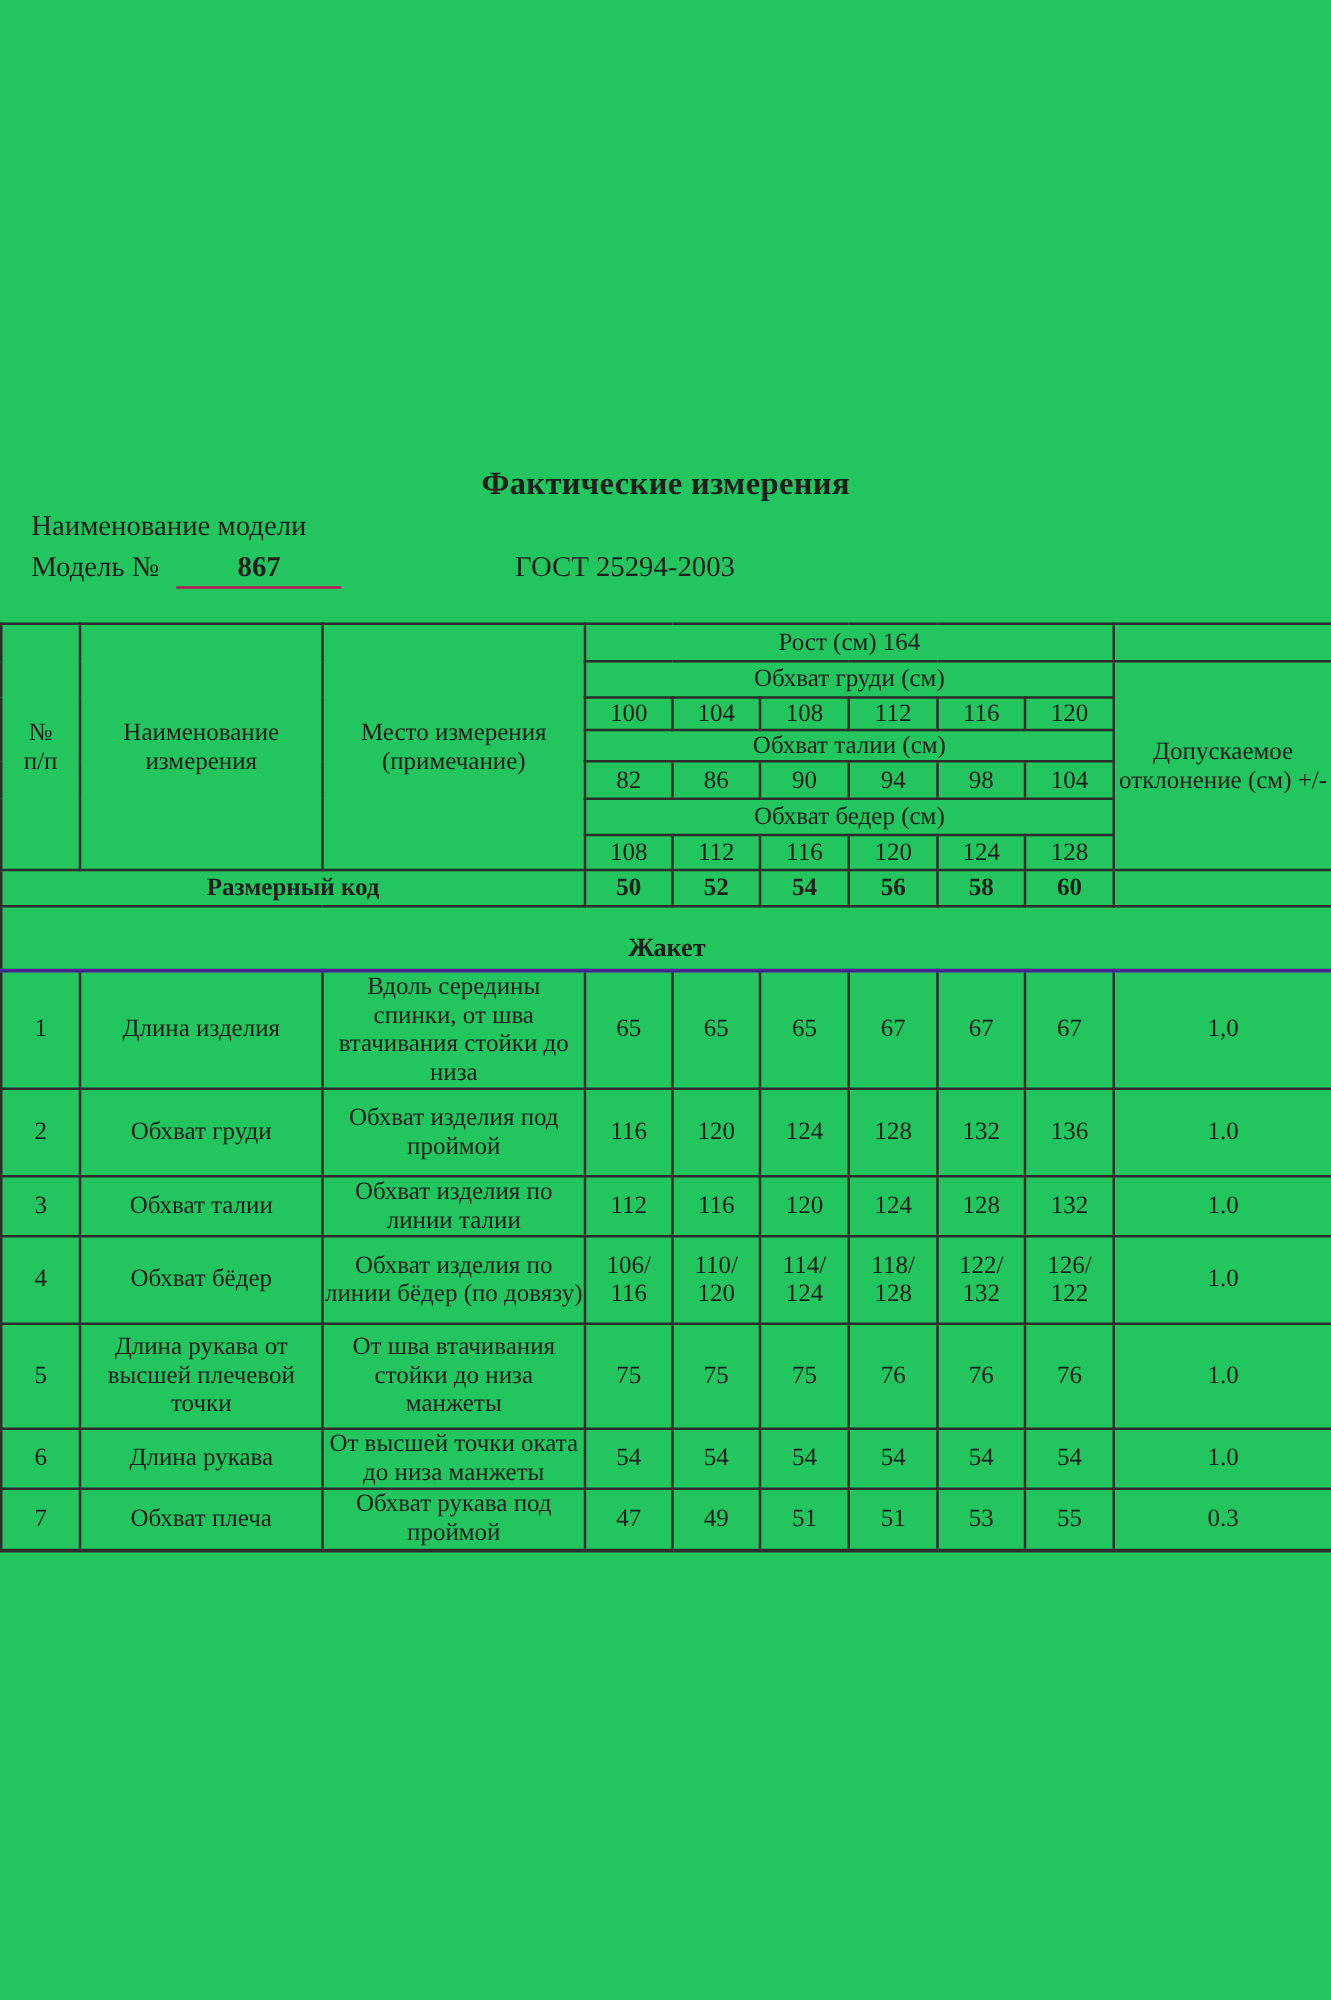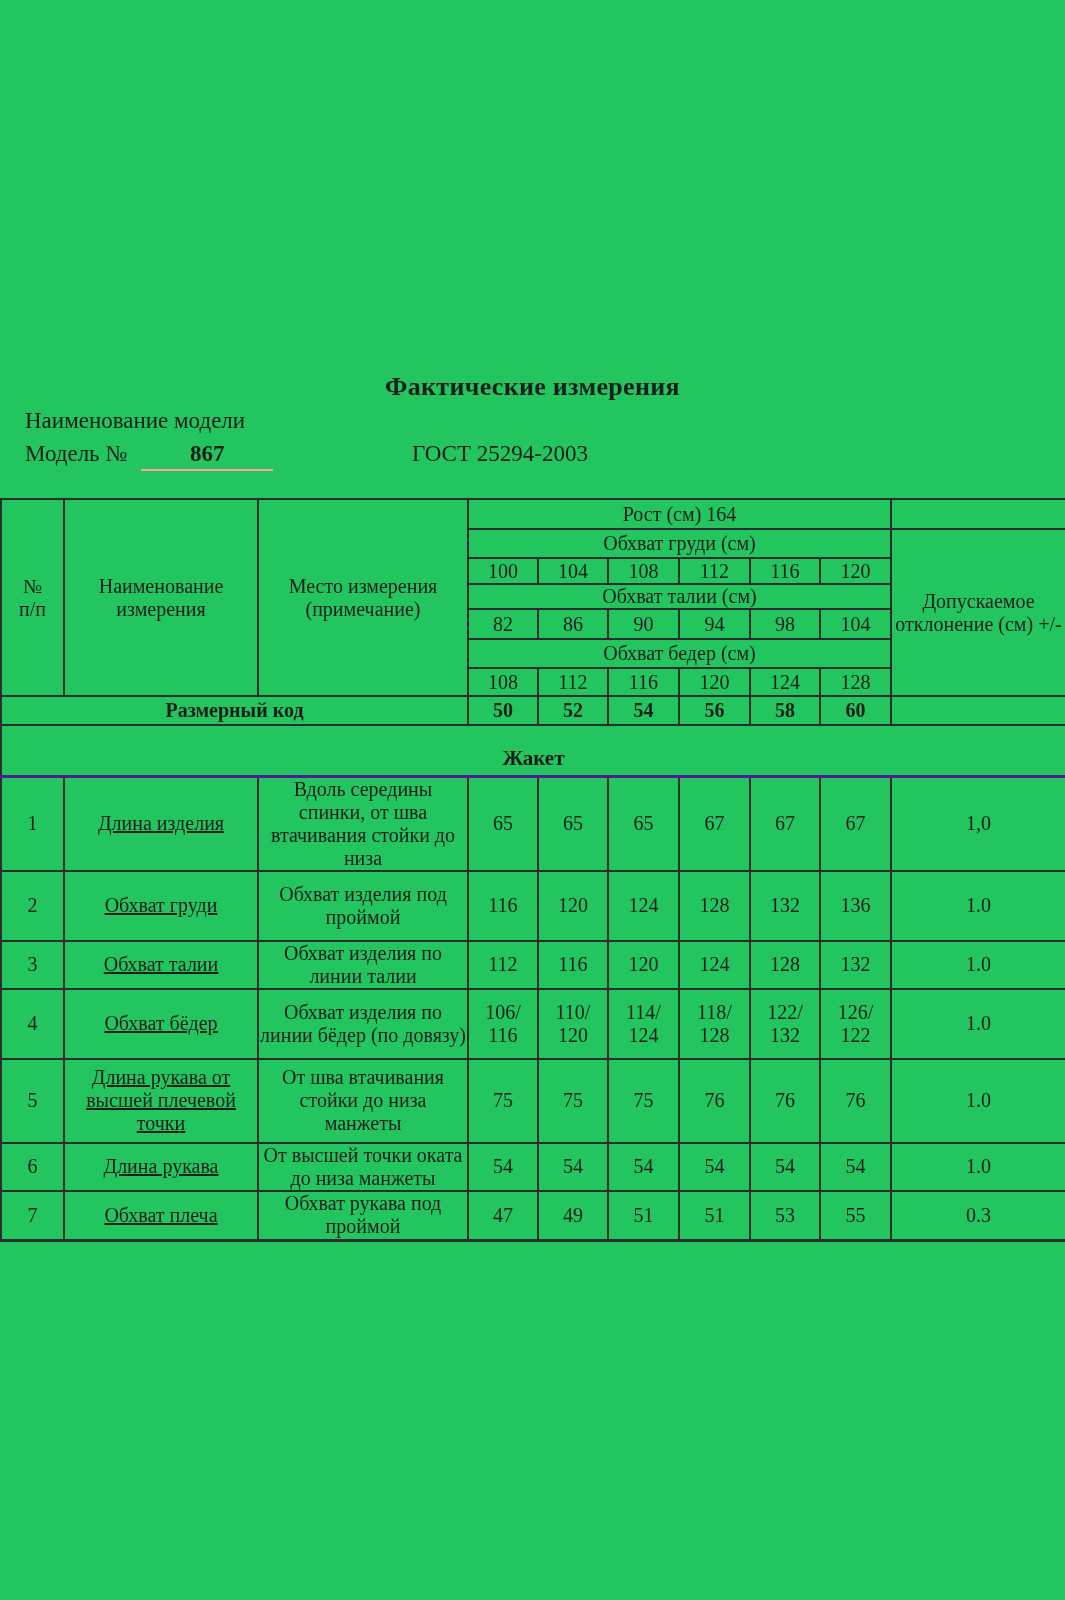--- a/index.html
+++ b/index.html
@@ -18,21 +18,21 @@
     letter-spacing:0.3px;
   }
   .model-name-label {
     position:absolute; top:408px; left:25px; font-size:23px;
   }
   .model-line {
     position:absolute; top:441px; left:25px; font-size:23px;
   }
   .model-underline {
     display:inline-block; width:132px; margin-left:14px;
-    border-bottom:2px solid #fca5a5;
+    border-bottom:2px solid #be185d;
     text-align:center; font-weight:bold; font-size:23px;
     padding-bottom:2px;
   }
   .gost {
     position:absolute; top:441px; left:412px; font-size:23px;
   }
 
   table.meas {
     position:absolute; top:498px; left:0px;
     width:1065px;
@@ -49,21 +49,21 @@
   td.tol-hdr { font-size:19px; line-height:1.55; padding:0 18px; }
   td.shead { font-size:20px; }
   td.sval  { font-size:20px; }
   tr.codes td { font-weight:bold; font-size:20px;text-align:center; }
   tr.band td {
     font-weight:bold; font-size:21px;
     vertical-align:bottom; padding-bottom:4px;
     border-bottom:3px solid #4c1d95;
   }
   td.rnum { font-size:20px; }
-  td.rname { text-align:left; padding:2px 4px 2px 13px; font-size:20px; line-height:1.15;text-decoration:underline; }
+  td.rname { text-align:left; padding:2px 4px 2px 13px; font-size:20px; line-height:1.15; }
   td.rnote {
     text-align:justify; font-size:17px; line-height:1.25;
     padding:3px 12px;
   }
   td.rval { white-space:pre-line; font-size:20px; }
   td.rtol { font-size:19px; }
   tr.lastrow td { border-bottom:3px solid #2d2d2d; }
 
   
   tr.hr1 { height:30px; } tr.hr2 { height:29px; } tr.hr3 { height:26px; }

